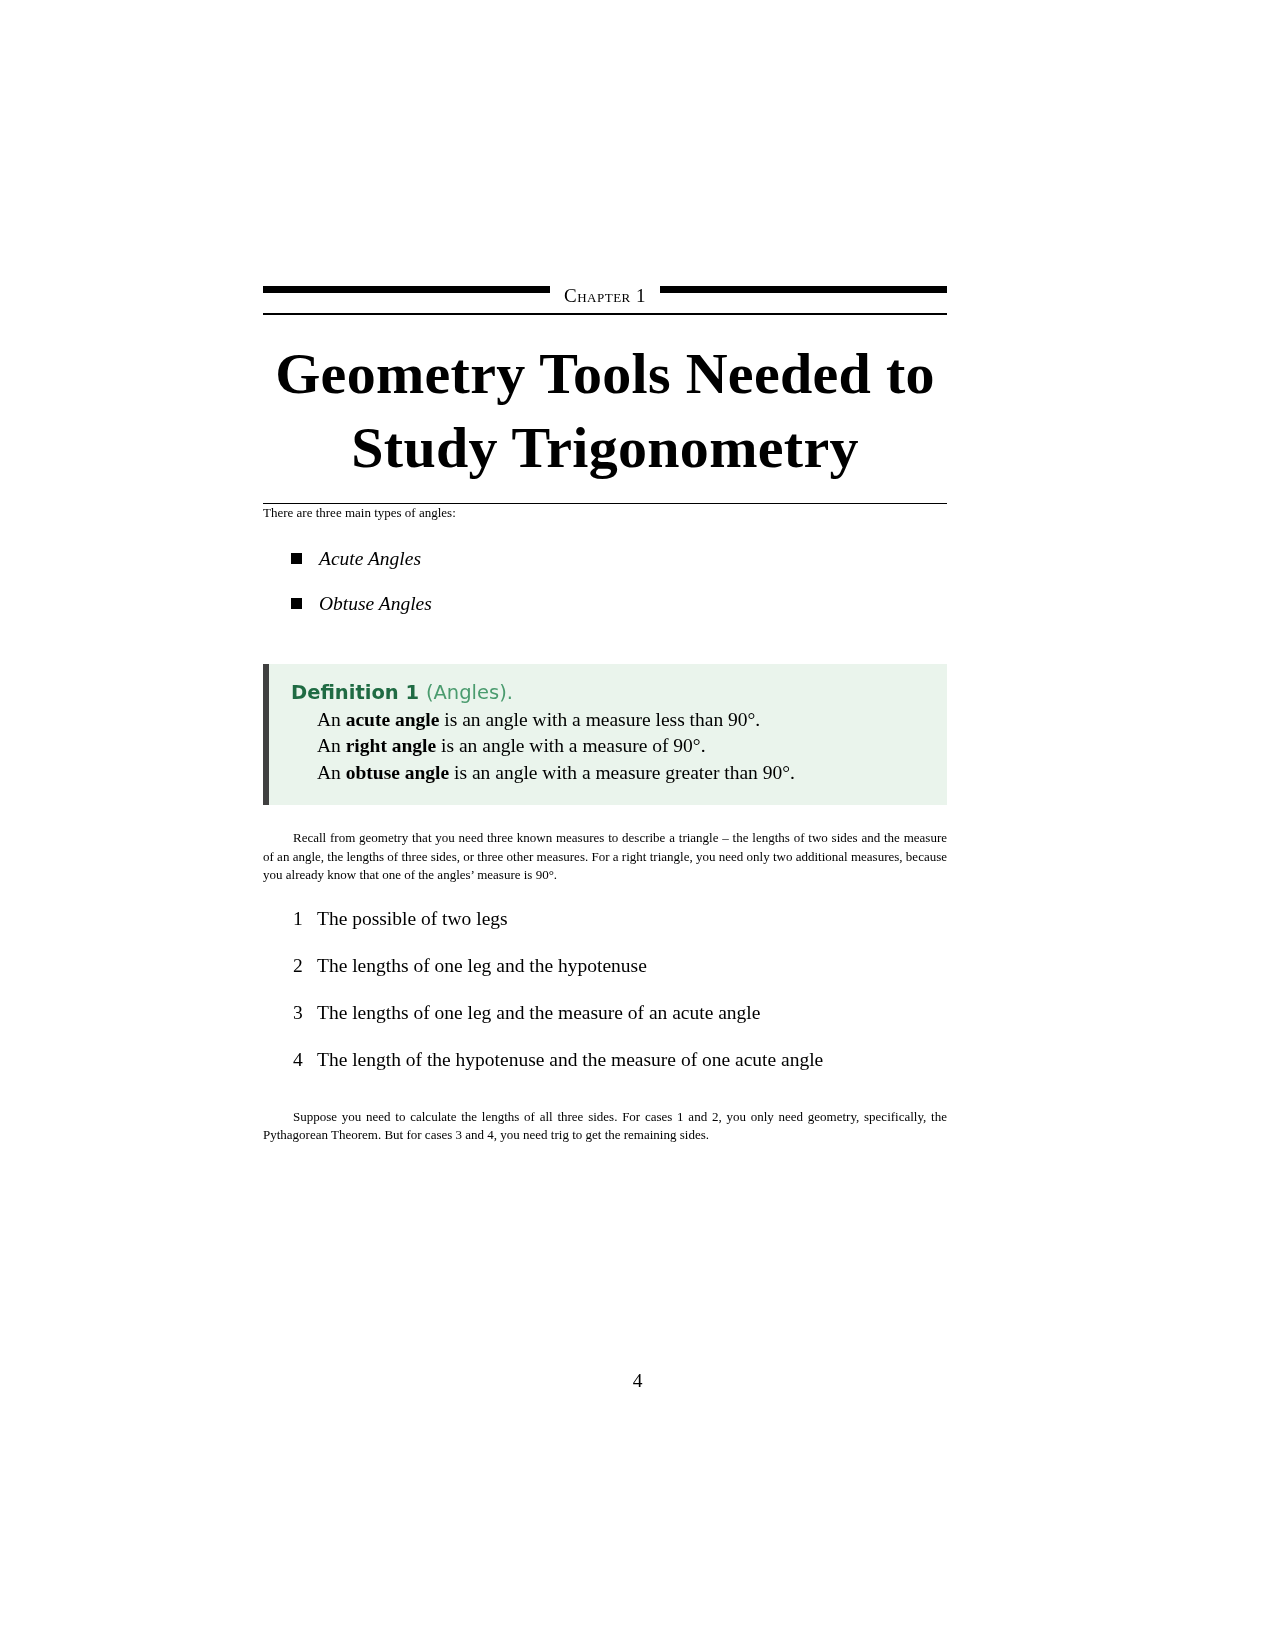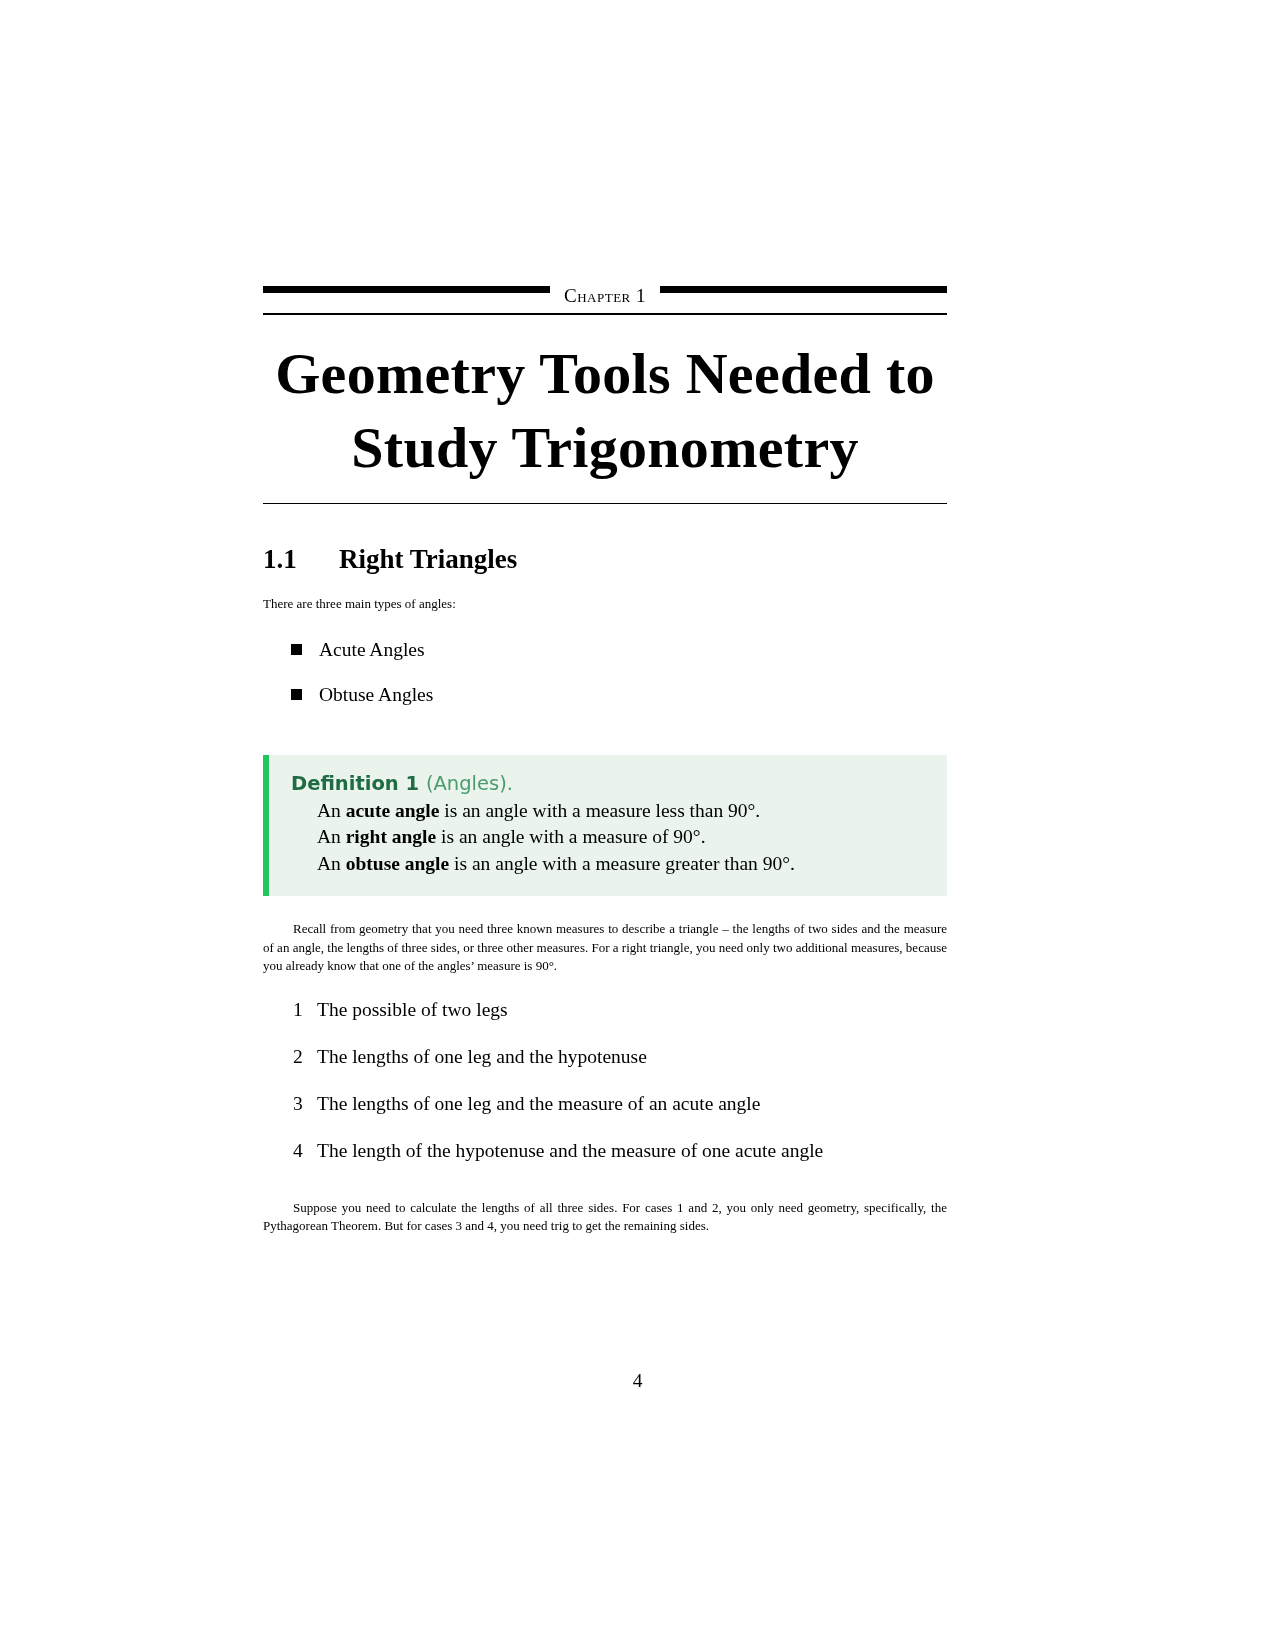--- a/index.html
+++ b/index.html
@@ -88,20 +88,21 @@
     text-align: justify;
   }
   p.body.indent { text-indent: 30px; }
   p.first { text-indent: 0; }
 
   
   ul.bullets {
     list-style: none;
     margin: 22px 0 0 0;
     padding: 0 0 0 28px;
+    font-style: italic;
   }
   ul.bullets li {
     font-size: 19.5px;
     line-height: 1.4;
     margin-bottom: 18px;
     position: relative;
     padding-left: 28px;
   }
   ul.bullets li .sq {
     position: absolute;
@@ -110,21 +111,21 @@
     width: 11px;
     height: 11px;
     background: #000;
   }
 
   
   .defbox {
     margin-top: 46px;
     margin-bottom: 24px;
     background: #eaf4ec;
-    border-left: 6px solid #22c55e;
+    border-left: 6px solid #404040;
     padding: 17px 20px 18px 22px;
     box-sizing: border-box;
   }
   .def-title {
     font-size: 19.5px;
     font-weight: bold;
     font-family: "DejaVu Sans", sans-serif;
     color: #1f6b43;
     margin-bottom: 3px;
   }
@@ -183,24 +184,20 @@
       <div class="rule-bar"></div>
     </div>
     <div class="thin-rule"></div>
 
     <h1 class="chapter-title">
       <span>Geometry Tools Needed to</span><br>
       <span>Study Trigonometry</span>
     </h1>
     <div class="thin-rule-2"></div>
 
-    <div class="section-head">
-      <span class="section-num">1.1</span>
-      <span>Right Triangles</span>
-    </div>
 
     <p class="body first">There are three main types of angles:</p>
 
     <ul class="bullets">
       <li>
         <span class="sq"></span>
         <span>Acute Angles</span>
       </li>
       <li>
         <span class="sq"></span>

